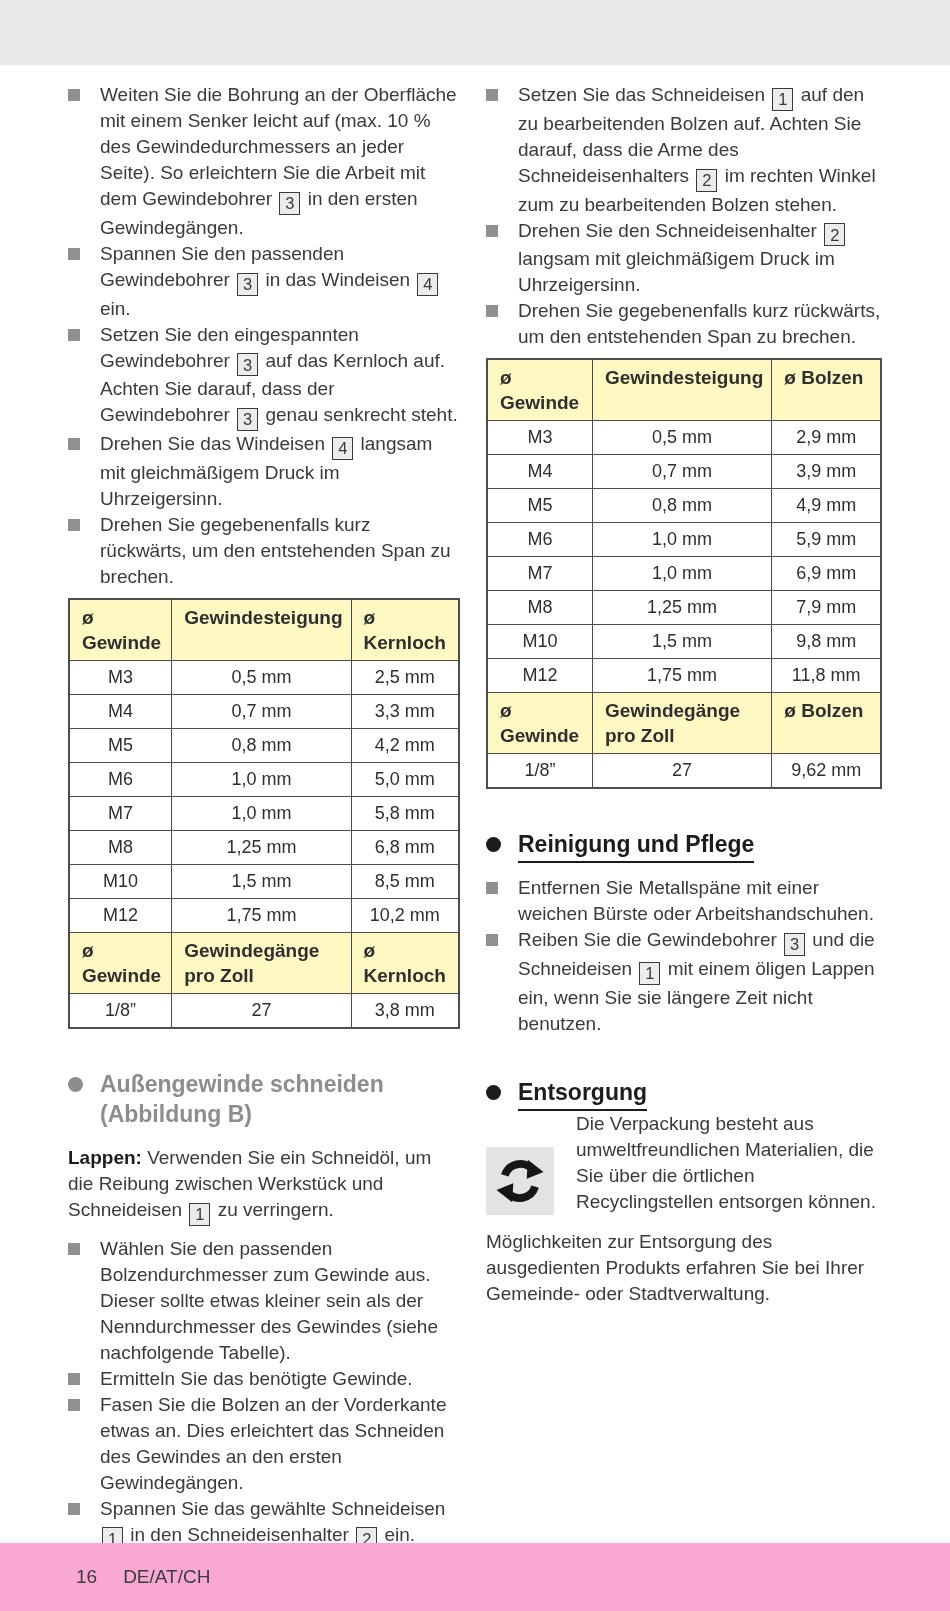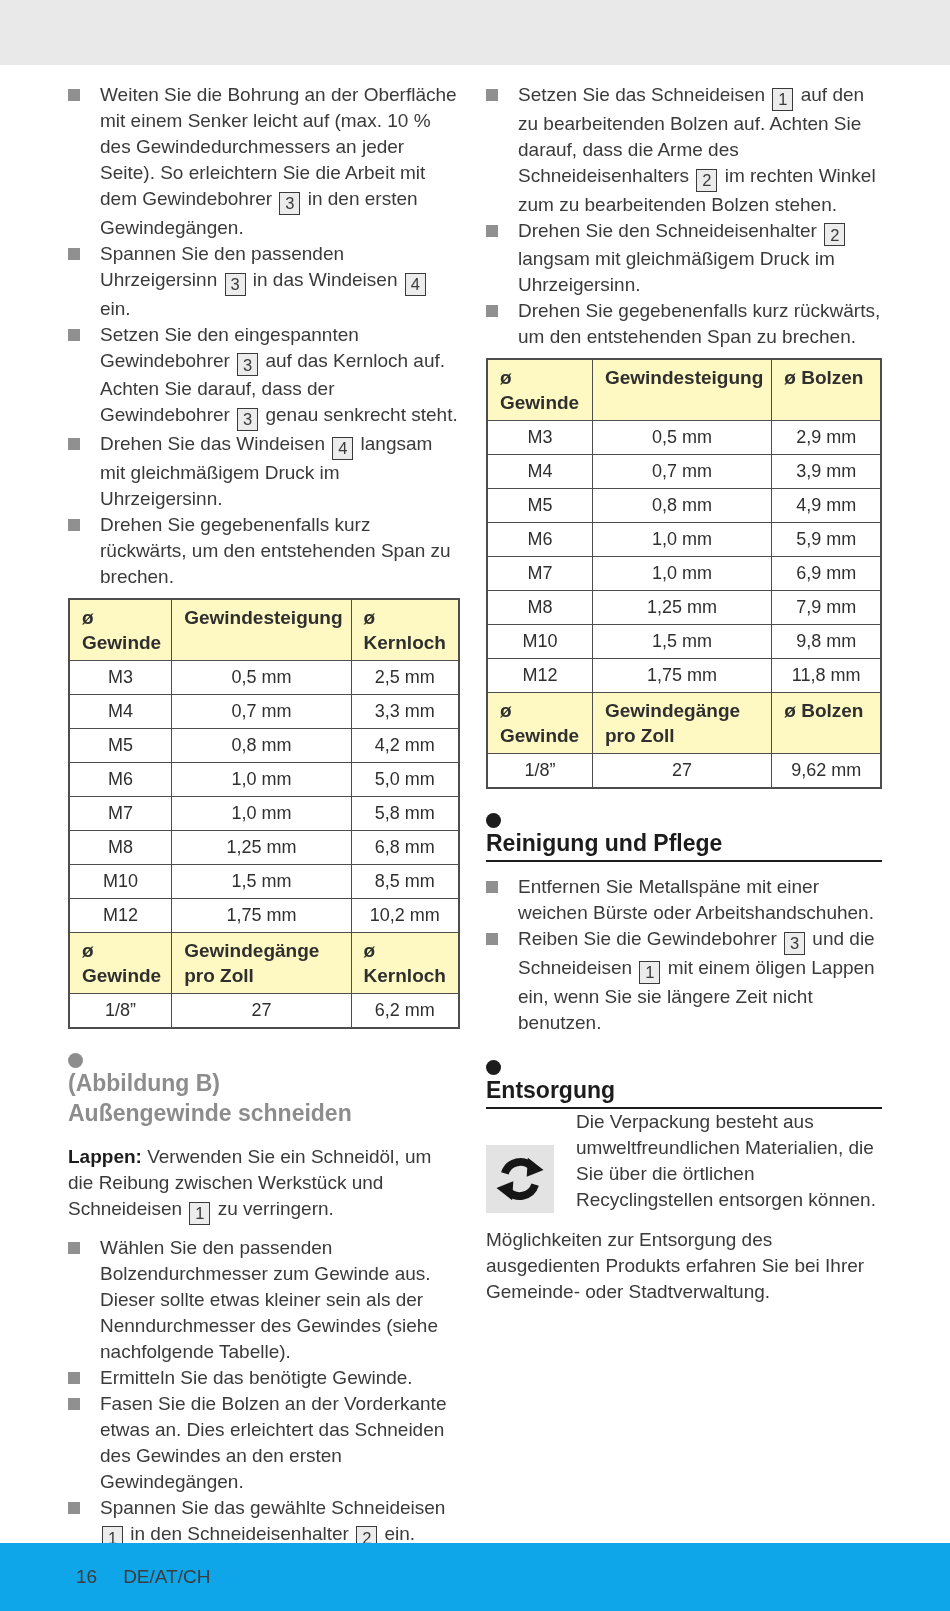--- a/index.html
+++ b/index.html
@@ -24,59 +24,59 @@
     border:1.5px solid #3a3a3a;background:#ececec;
     font-size:16.5px;line-height:1;margin:0 2px;vertical-align:-4px;
   }
 
   table.spec{border-collapse:collapse;width:100%;margin-top:8px;color:#2f2f2f;border:2px solid #4d4d4d;}
   table.spec th,table.spec td{border:1.6px solid #4d4d4d;}
   table.spec th{background:#fef9c3;text-align:left;vertical-align:top;padding:5px 8px 5px 12px;font-size:19px;line-height:25px;}
   table.spec td{text-align:center;padding:4px 14px;font-size:18px;line-height:25px;}
   col.c1{width:27%;} col.c2{width:44%;} col.c3{width:29%;}
 
-  .h{display:flex;margin-top:16px;font-weight:bold;font-size:23px;line-height:30px;flex-direction:column;}
+  .h{display:flex;margin-top:40px;font-weight:bold;font-size:23px;line-height:30px;}
   .dot{flex:0 0 15px;width:15px;height:15px;border-radius:50%;margin:8px 17px 0 0;}
   .h.gray{color:#8d8d8d;} .h.gray .dot{background:#8d8d8d;}
   .h.black{color:#1c1c1c;} .h.black .dot{background:#1c1c1c;}
   .uline{border-bottom:2.5px solid #1c1c1c;padding-bottom:2px;}
   .hline{display:block;}
 
   .note{margin:16px 0 10px 0;}
   .nlabel{font-weight:bold;color:#1c1c1c;}
 
   .disposal{display:flex;margin-top:0;align-items:flex-end;}
   .iconbox{flex:0 0 68px;height:68px;background:#e3e3e3;display:flex;align-items:center;justify-content:center;margin-right:22px;}
   .iconbox svg{width:56px;height:56px;display:block;}
   .disposal p{margin:0;flex:1;}
   .plain{margin:14px 0 0 0;}
 
   .footer{
-    position:absolute;left:0;right:0;bottom:0;height:68px;background:#0ea5e9;
+    position:absolute;left:0;right:0;bottom:0;height:68px;background:#f9a8d4;
     display:flex;align-items:center;padding-left:76px;gap:26px;
     font-size:19px;color:#3c3c3c;
   }
 </style>
 </head>
 <body>
 
 <div class="page">
   <div class="topbar"></div>
 
   <div class="content">
 
     <div class="col-left">
       <ul class="blist">
           <li>
             <span class="bsq"></span>
             <span class="btext"><span>Weiten Sie die Bohrung an der Oberfläche mit einem Senker leicht auf (max. 10 % des Gewindedurchmessers an jeder Seite). So erleichtern Sie die Arbeit mit dem Gewindebohrer </span><span class="ref">3</span><span> in den ersten Gewindegängen.</span></span>
           </li>
           <li>
             <span class="bsq"></span>
-            <span class="btext"><span>Spannen Sie den passenden Uhrzeigersinn </span><span class="ref">3</span><span> in das Windeisen </span><span class="ref">4</span><span> ein.</span></span>
+            <span class="btext"><span>Spannen Sie den passenden Gewindebohrer </span><span class="ref">3</span><span> in das Windeisen </span><span class="ref">4</span><span> ein.</span></span>
           </li>
           <li>
             <span class="bsq"></span>
             <span class="btext"><span>Setzen Sie den eingespannten Gewindebohrer </span><span class="ref">3</span><span> auf das Kernloch auf. Achten Sie darauf, dass der Gewindebohrer </span><span class="ref">3</span><span> genau senkrecht steht.</span></span>
           </li>
           <li>
             <span class="bsq"></span>
             <span class="btext"><span>Drehen Sie das Windeisen </span><span class="ref">4</span><span> langsam mit gleichmäßigem Druck im Uhrzeigersinn.</span></span>
           </li>
           <li>
@@ -138,30 +138,30 @@
               <td>10,2 mm</td>
             </tr>
             <tr>
               <th>ø Gewinde</th>
               <th>Gewindegänge pro Zoll</th>
               <th>ø Kernloch</th>
             </tr>
             <tr>
               <td>1/8”</td>
               <td>27</td>
-              <td>6,2 mm</td>
+              <td>3,8 mm</td>
             </tr>
           </tbody>
       </table>
 
       <div class="h gray">
         <span class="dot"></span>
         <span>
+          <span class="hline">Außengewinde schneiden</span>
           <span class="hline">(Abbildung B)</span>
-          <span class="hline">Außengewinde schneiden</span>
         </span>
       </div>
 
       <p class="note"><span class="nlabel">Lappen:</span><span><span> Verwenden Sie ein Schneidöl, um die Reibung zwischen Werkstück und Schneideisen </span><span class="ref">1</span><span> zu verringern.</span></span></p>
 
       <ul class="blist">
           <li>
             <span class="bsq"></span>
             <span class="btext"><span>Wählen Sie den passenden Bolzendurchmesser zum Gewinde aus. Dieser sollte etwas kleiner sein als der Nenndurchmesser des Gewindes (siehe nachfolgende Tabelle).</span></span>
           </li>

